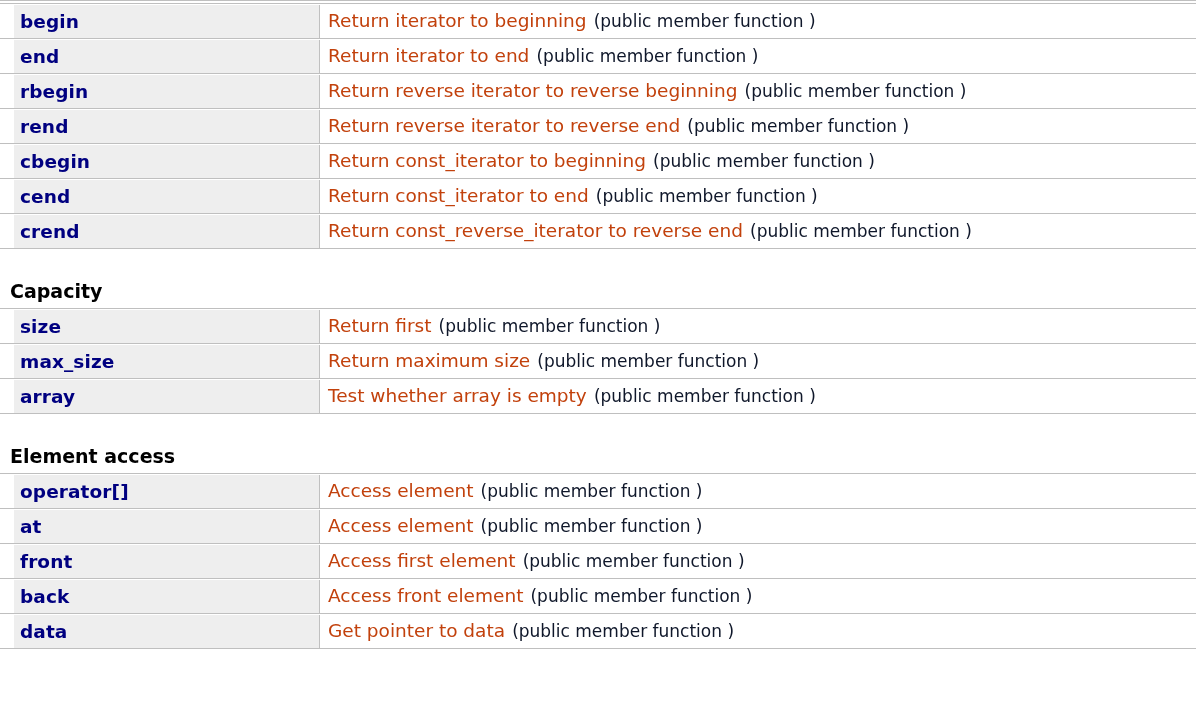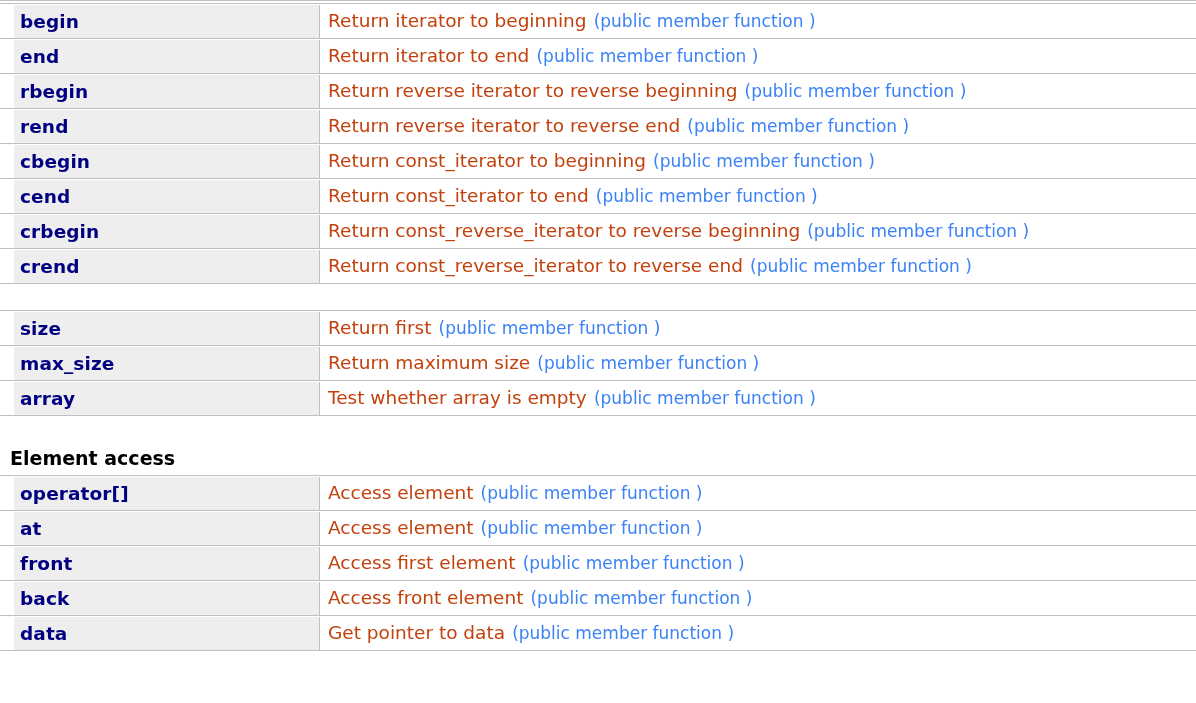--- a/index.html
+++ b/index.html
@@ -62,21 +62,21 @@
     height: 33px;
     line-height: 33px;
     white-space: nowrap;
     background: #ffffff;
   }
   .desc-text {
     color: #c2410c;
     font-size: 18.5px;
   }
   .desc-kind {
-    color: #3b82f6;
+    color: #0f172a;
     font-size: 17px;
     padding-left: 2px;
   }
 
   
   .section-heading {
     font-size: 19px;
     font-weight: bold;
     color: #000000;
     padding: 0 0 0 10px;
@@ -135,33 +135,28 @@
             <td class="desc-cell"><span class="desc-text">Return const_iterator to beginning</span> <span class="desc-kind">(public member function )</span></td>
           </tr>
           <tr class="fn-row">
             <td class="name-cell">
               <div class="name-box"><a class="fn-name" href="#">cend</a></div>
             </td>
             <td class="desc-cell"><span class="desc-text">Return const_iterator to end</span> <span class="desc-kind">(public member function )</span></td>
           </tr>
           <tr class="fn-row">
             <td class="name-cell">
-              <div class="name-box"><a class="fn-name" href="#">crbegin</a></div>
-            </td>
-            <td class="desc-cell"><span class="desc-text">Return const_reverse_iterator to reverse beginning</span> <span class="desc-kind">(public member function )</span></td>
-          </tr>
-          <tr class="fn-row">
-            <td class="name-cell">
               <div class="name-box"><a class="fn-name" href="#">crend</a></div>
             </td>
             <td class="desc-cell"><span class="desc-text">Return const_reverse_iterator to reverse end</span> <span class="desc-kind">(public member function )</span></td>
           </tr>
         </tbody>
       </table>
       <div class="gap-before-heading"></div>
+      <div class="section-heading">Capacity</div>
       <div class="gap-after-heading"></div>
       <table class="fn-table">
         <tbody>
           <tr class="fn-row">
             <td class="name-cell">
               <div class="name-box"><a class="fn-name" href="#">size</a></div>
             </td>
             <td class="desc-cell"><span class="desc-text">Return first</span> <span class="desc-kind">(public member function )</span></td>
           </tr>
           <tr class="fn-row">

